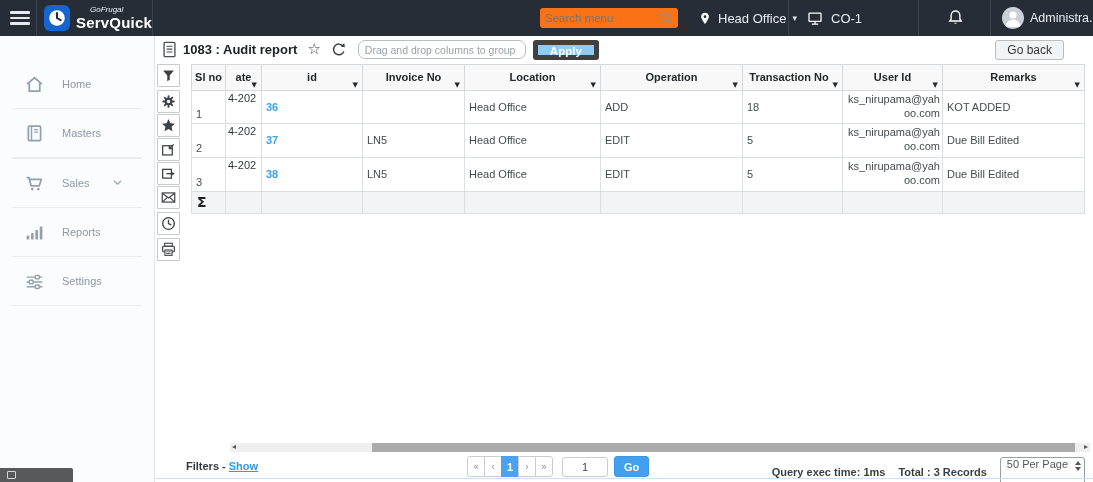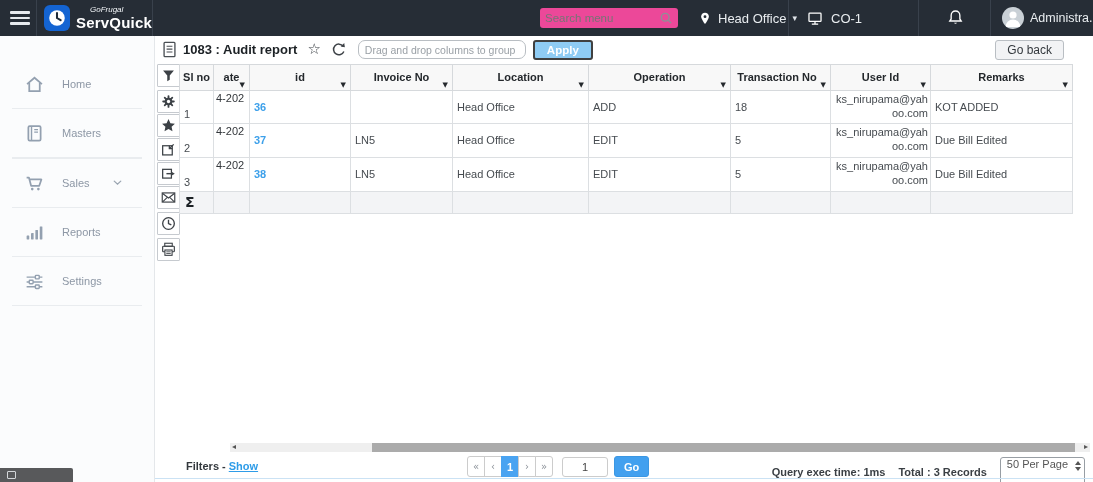--- a/index.html
+++ b/index.html
@@ -14,21 +14,21 @@
   .topbar { position:absolute; left:0; top:0; width:1093px; height:36px; background:#262d36; }
   .tb-abs { position:absolute; top:0; height:36px; display:flex; align-items:center; }
   .hamburger { left:8px; width:24px; flex-direction:column; justify-content:center; gap:3px; cursor:pointer; }
   .hamburger span { display:block; width:20px; height:2.5px; background:#e7eaee; border-radius:1px; }
   .tb-div { position:absolute; top:0; width:1px; height:36px; background:#39414c; }
   .logo-wrap { left:44px; gap:6px; }
   .logo-icon { width:26px; height:26px; border-radius:6px; background:#1464d2; display:flex; align-items:center; justify-content:center; }
   .brand { display:flex; flex-direction:column; line-height:1; }
   .brand-top { font-size:8px; font-style:italic; color:#f2f5f8; margin-bottom:1px; margin-left:14px; }
   .brand-bottom { font-size:15px; font-weight:bold; color:#fff; letter-spacing:.2px; }
-  .search-box { position:absolute; left:540px; top:8px; width:138px; height:20px; background:#ec4899; border-radius:3px; display:flex; align-items:center; padding:0 5px; }
+  .search-box { position:absolute; left:540px; top:8px; width:138px; height:20px; background:#f97316; border-radius:3px; display:flex; align-items:center; padding:0 5px; }
   .search-box input { flex:1; border:none; outline:none; font-size:11.5px; color:#333; font-family:"Liberation Sans",sans-serif; background:transparent; min-width:0; }
   .loc-group { left:698px; gap:6px; color:#e9edf0; font-size:13px; cursor:pointer; }
   .term-group { left:806px; gap:7px; color:#e9edf0; font-size:13px; cursor:pointer; }
   .bell-wrap { left:946px; cursor:pointer; }
   .user-group { left:1002px; gap:6px; color:#e9edf0; font-size:12.5px; cursor:pointer; }
   .avatar { width:22px; height:22px; border-radius:50%; background:#c9d0d6; overflow:hidden; display:flex; align-items:flex-end; justify-content:center; }
   .tb-chev { color:#dfe4e9; font-size:9px; }
 
   
   .sidebar { position:absolute; left:0; top:36px; width:155px; height:446px; background:#fbfcfd; border-right:1px solid #e4e7ea; padding-top:24px; }
@@ -41,30 +41,30 @@
   .content { position:absolute; left:155px; top:36px; width:938px; height:446px; background:#fff; }
   .bottom-line { position:absolute; left:0; right:0; top:442px; height:1px; background:#cbe2f4; }
 
   
   .rpt-toolbar { position:absolute; left:0; top:0; width:938px; height:27px; display:flex; align-items:center; padding-left:7px; }
   .rpt-title { font-size:13px; font-weight:bold; color:#1c2125; margin-left:6px; white-space:nowrap; }
   .fav-star { font-size:15px; color:#3c4146; margin-left:10px; cursor:pointer; line-height:1; }
   .refresh-btn { margin-left:10px; cursor:pointer; display:flex; }
   .group-drop { margin-left:12px; width:168px; height:19px; border:1px solid #b9bec3; border-radius:7px; font-size:10.5px; color:#333; padding:0 6px; outline:none; font-family:"Liberation Sans",sans-serif; }
   .group-drop::placeholder { color:#9aa0a6; }
-  .apply-btn { margin-left:7px; height:20px; padding:0 12px; background:#8fccf4; border:2px solid #404040; border-radius:3px; color:#fff; font-size:11.5px; font-weight:bold; cursor:pointer; font-family:"Liberation Sans",sans-serif; }
+  .apply-btn { margin-left:7px; height:20px; padding:0 12px; background:#8fccf4; border:5px solid #404040; border-radius:3px; color:#fff; font-size:11.5px; font-weight:bold; cursor:pointer; font-family:"Liberation Sans",sans-serif; }
   .goback-btn { position:absolute; right:29px; top:4px; height:20px; padding:0 11px; background:#f2f3f5; border:1px solid #b9bec3; border-radius:3px; color:#33383d; font-size:12px; cursor:pointer; font-family:"Liberation Sans",sans-serif; }
 
   
   .tools { position:absolute; left:2px; top:28px; width:24px; display:flex; flex-direction:column; }
   .tool { width:23px; height:23px; background:#fff; border:1px solid #c6cacf; border-radius:1px; display:flex; align-items:center; justify-content:center; margin-bottom:1px; cursor:pointer; }
   .tool.gap { margin-bottom:3px; }
 
   
-  .audit-table { position:absolute; left:24px; top:28px; border-collapse:collapse; table-layout:fixed; width:893px; }
+  .audit-table { position:absolute; left:36px; top:28px; border-collapse:collapse; table-layout:fixed; width:893px; }
   .audit-table th { height:26px; background:#f8f8f8; border:1px solid #d6d9dc; font-size:11px; font-weight:bold; color:#24282c; text-align:center; position:relative; padding:1px 3px; line-height:1.15; vertical-align:middle; }
   .audit-table th.brk { word-break:break-all; padding:1px 10px 1px 3px; }
   .audit-table td { border:1px solid #dcdfe2; font-size:11px; color:#464b50; padding:2px 4px; vertical-align:middle; background:#fff; text-align:left; }
   .sort { position:absolute; right:4px; bottom:1px; font-size:7px; color:#24282c; cursor:pointer; }
   td.sl { vertical-align:bottom; padding-bottom:3px; }
   td.date { vertical-align:top; white-space:nowrap; overflow:hidden; padding:1px 0 0 2px; color:#33373b; }
   td.idcell { color:#3da0ea; font-weight:bold; }
   td.user { word-break:break-all; line-height:1.25; padding-right:2px;text-align:right; }
   tr.sum td { background:#f3f4f6; height:22px; }
   td.sigma { font-size:14px; font-weight:bold; color:#1c2125; padding-left:5px; vertical-align:middle; }

